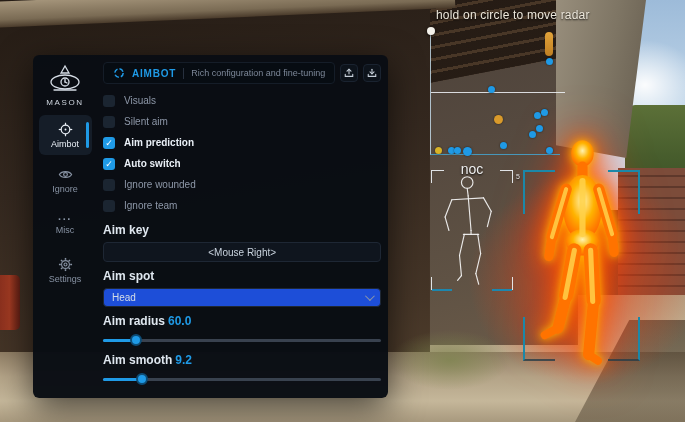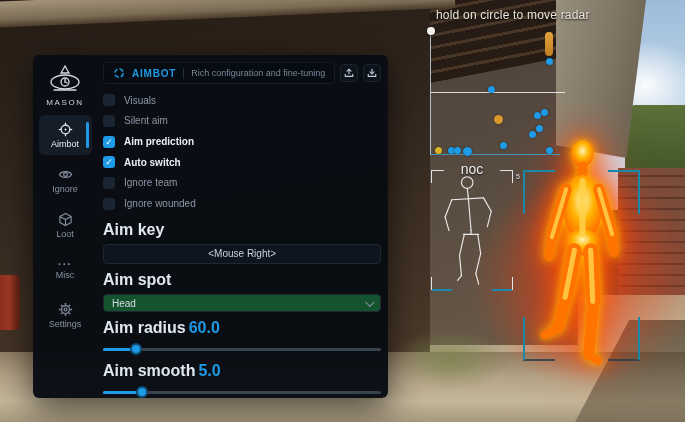--- a/index.html
+++ b/index.html
@@ -102,25 +102,25 @@
   .icon-btn { width:18px; height:18px; border-radius:4px; background:#0d131b; border:1px solid #1a2330;
     display:flex; align-items:center; justify-content:center; color:#c6cfd9; cursor:pointer; }
 
   .toggle-row { display:flex; align-items:center; gap:9px; height:21px; cursor:pointer; }
   .chk { width:12px; height:12px; border-radius:3px; background:#1b2531; flex-shrink:0;
     display:flex; align-items:center; justify-content:center; font-size:9px; color:transparent; }
   .toggle-row.checked .chk { background:var(--accent,#1f9ae6); color:#fff; }
   .toggle-label { font-size:10px; color:#8d97a8; }
   .toggle-row.checked .toggle-label { color:#e9eff6; font-weight:bold;text-align:center; }
 
-  .sec-label { font-size:16px; font-weight:bold; color:#dfe7ef; margin-top:7px; }
+  .sec-label { font-size:12px; font-weight:bold; color:#dfe7ef; margin-top:7px; }
   .sec-label .val { color:var(--accent,#1f9ae6); font-weight:bold; margin-left:3px; }
   .key-btn { margin-top:5px; height:20px; border-radius:4px; background:#0f151e; border:1px solid #1e2734;
     display:flex; align-items:center; justify-content:center; font-size:10px; color:#c9d3de; cursor:pointer; }
-  .select { margin-top:5px; height:19px; border-radius:4px; background:#14532d; border:1px solid #1e2734;
+  .select { margin-top:5px; height:19px; border-radius:4px; background:#1d4ed8; border:1px solid #1e2734;
     display:flex; align-items:center; justify-content:space-between; padding:0 8px; font-size:10px; color:#d4dde6; cursor:pointer; }
   .chev { width:7px; height:7px; border-right:1.5px solid #8d97a8; border-bottom:1.5px solid #8d97a8;
     transform:rotate(45deg) translateY(-2px); }
 
   .slider { position:relative; height:12px; margin-top:6px; cursor:pointer; }
   .slider .track { position:absolute; left:0; right:0; top:5px; height:3px; border-radius:2px; background:#39424f; }
   .slider .fill { position:absolute; left:0; top:5px; height:3px; border-radius:2px; background:var(--accent,#1f9ae6); }
   .slider .thumb { position:absolute; top:0; width:12px; height:12px; border-radius:50%;
     background:var(--accent,#1f9ae6); border:2px solid #0d4c75; }
 </style>
@@ -261,28 +261,20 @@
           <span class="nav-label">Aimbot</span>
         </li>
         <li class="nav-item">
           <svg class="nav-icon" viewBox="0 0 16 16" stroke="currentColor" stroke-width="1.3" fill="none">
             <path d="M1.5,8 C4,3.8 12,3.8 14.5,8 C12,12.2 4,12.2 1.5,8 Z"></path>
             <circle cx="8" cy="8" r="2"></circle>
           </svg>
           <span class="nav-label">Ignore</span>
         </li>
         <li class="nav-item">
-          <svg class="nav-icon" viewBox="0 0 16 16" stroke="currentColor" stroke-width="1.2" fill="none" stroke-linejoin="round">
-            <polygon points="8,1.5 14,4.8 14,11.2 8,14.5 2,11.2 2,4.8"></polygon>
-            <polyline points="2,4.8 8,8 14,4.8"></polyline>
-            <line x1="8" y1="8" x2="8" y2="14.5"></line>
-          </svg>
-          <span class="nav-label">Loot</span>
-        </li>
-        <li class="nav-item">
           <span class="dots-glyph">···</span>
           <span class="nav-label">Misc</span>
         </li>
         <li class="nav-item">
           <svg class="nav-icon" viewBox="0 0 16 16" stroke="currentColor" stroke-width="1.2" fill="none">
             <circle cx="8" cy="8" r="4.2"></circle>
             <circle cx="8" cy="8" r="1.6"></circle>
             <g stroke-width="1.6">
               <line x1="8" y1="1" x2="8" y2="3"></line>
                 <line x1="8" y1="13" x2="8" y2="15"></line>
@@ -336,25 +328,25 @@
       <div class="toggle-row checked">
         <span class="chk">✓</span>
         <span class="toggle-label">Aim prediction</span>
       </div>
       <div class="toggle-row checked">
         <span class="chk">✓</span>
         <span class="toggle-label">Auto switch</span>
       </div>
       <div class="toggle-row">
         <span class="chk">✓</span>
+        <span class="toggle-label">Ignore wounded</span>
+      </div>
+      <div class="toggle-row">
+        <span class="chk">✓</span>
         <span class="toggle-label">Ignore team</span>
-      </div>
-      <div class="toggle-row">
-        <span class="chk">✓</span>
-        <span class="toggle-label">Ignore wounded</span>
       </div>
 
       <div class="sec-label">Aim key</div>
       <div class="key-btn">&lt;Mouse Right&gt;</div>
 
       <div class="sec-label">Aim spot</div>
       <div class="select">
         <span>Head</span>
         <span class="chev"></span>
       </div>
@@ -362,21 +354,21 @@
       <div class="sec-label">
         <span>Aim radius</span><span class="val">60.0</span>
       </div>
       <div class="slider">
         <span class="track"></span>
         <span class="fill" style="width: 12%;"></span>
         <span class="thumb" style="left: calc(12% - 6px);"></span>
       </div>
 
       <div class="sec-label">
-        <span>Aim smooth</span><span class="val">5.0</span>
+        <span>Aim smooth</span><span class="val">9.2</span>
       </div>
       <div class="slider">
         <span class="track"></span>
         <span class="fill" style="width: 14%;"></span>
         <span class="thumb" style="left: calc(14% - 6px);"></span>
       </div>
     </div>
   </div>
 </div>
 

